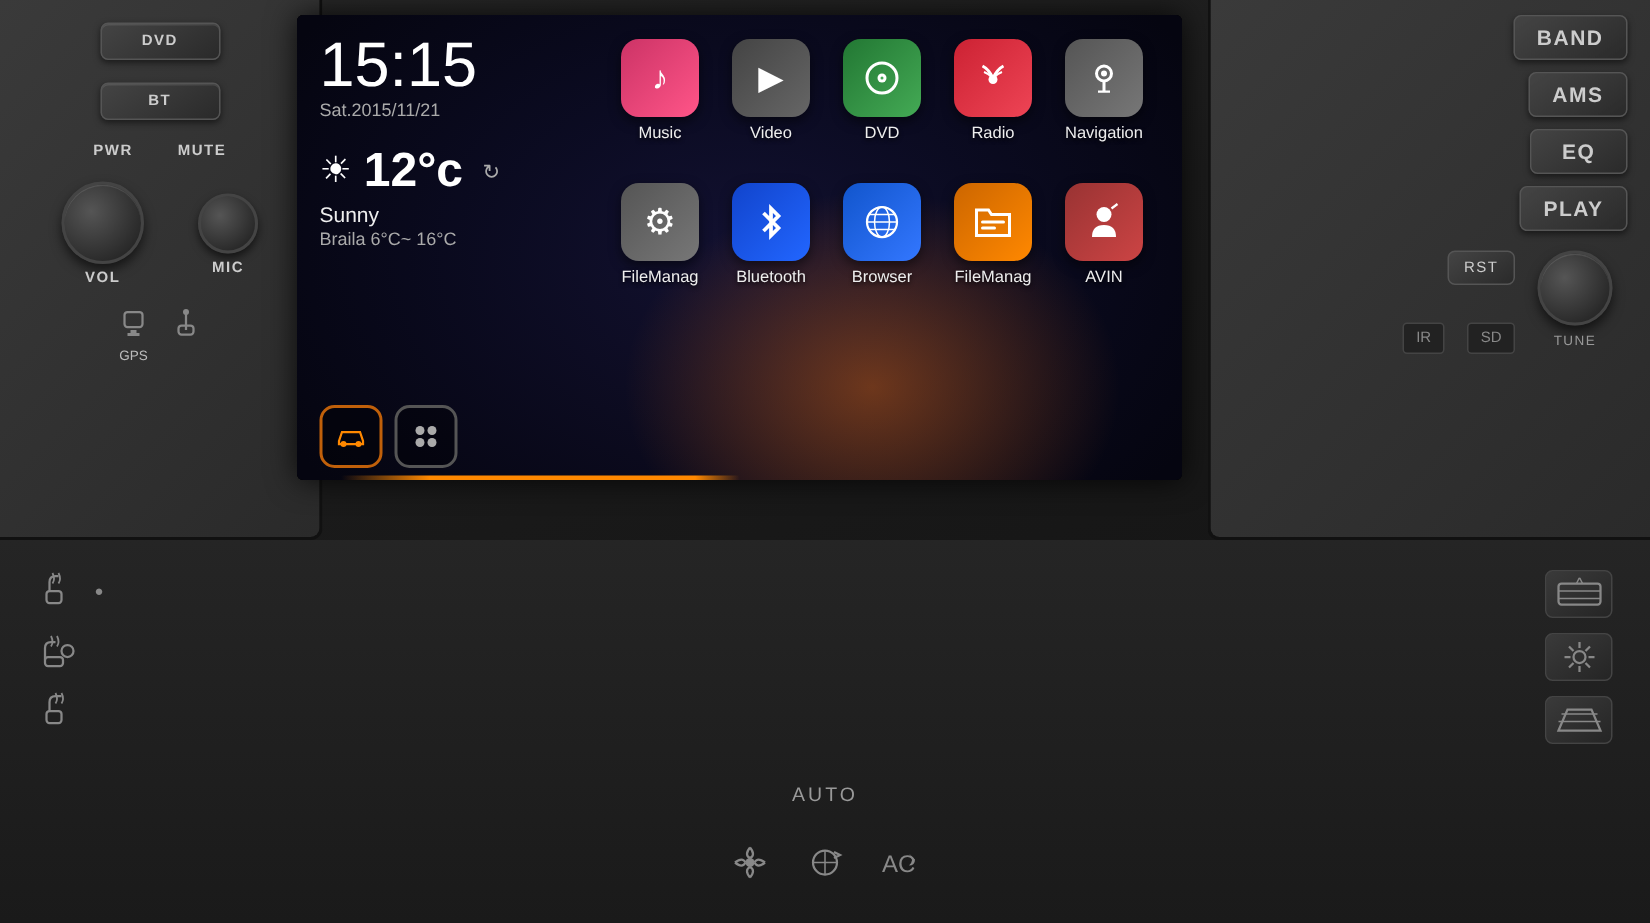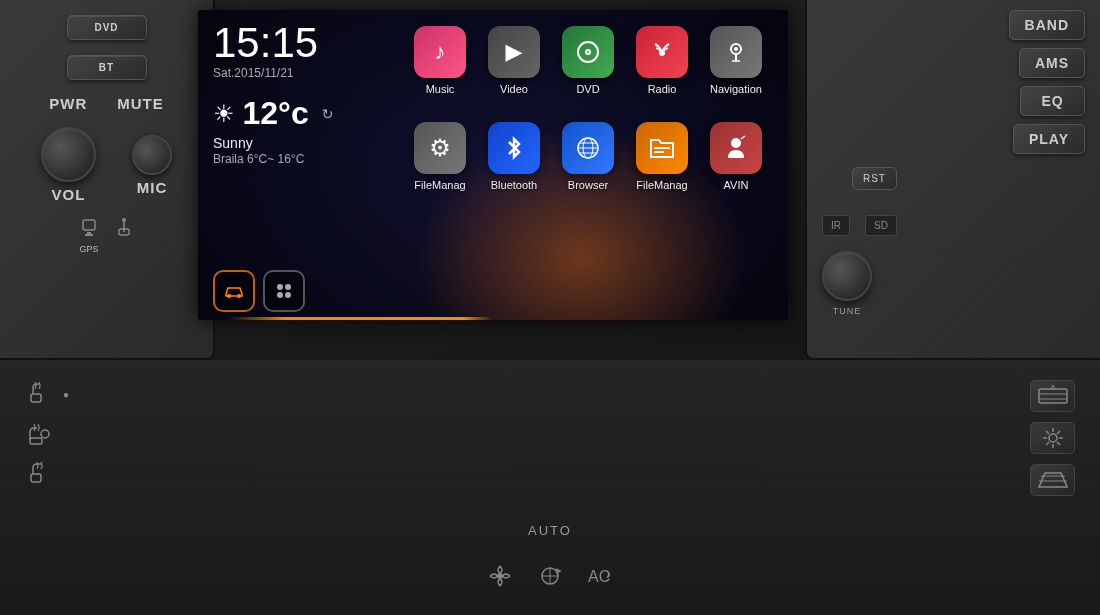--- a/index.html
+++ b/index.html
@@ -33,21 +33,21 @@
       border-radius: 0 0 8px 0;
       display: flex;
       flex-direction: column;
       align-items: center;
       padding: 15px 20px;
       gap: 10px;
     }
 
     .btn-label {
       color: #ccc;
-      font-size: 15px;
+      font-size: 10px;
       font-weight: bold;
       letter-spacing: 1px;
       text-align: center;
     }
 
     .car-button {
       background: linear-gradient(145deg, #444, #2a2a2a);
       border: 1px solid #555;
       border-radius: 5px;
       color: #ccc;
@@ -348,21 +348,20 @@
       text-align: center;
     }
 
     .right-side-inner {
       display: flex;
       gap: 15px;
       width: 100%;
       justify-content: flex-end;
       align-items: flex-start;
       padding-right: 10px;
-      flex-direction: column;
     }
 
     .right-btns-col {
       display: flex;
       flex-direction: column;
       gap: 10px;
       align-items: flex-end;
     }
 
     .right-knob-col {

